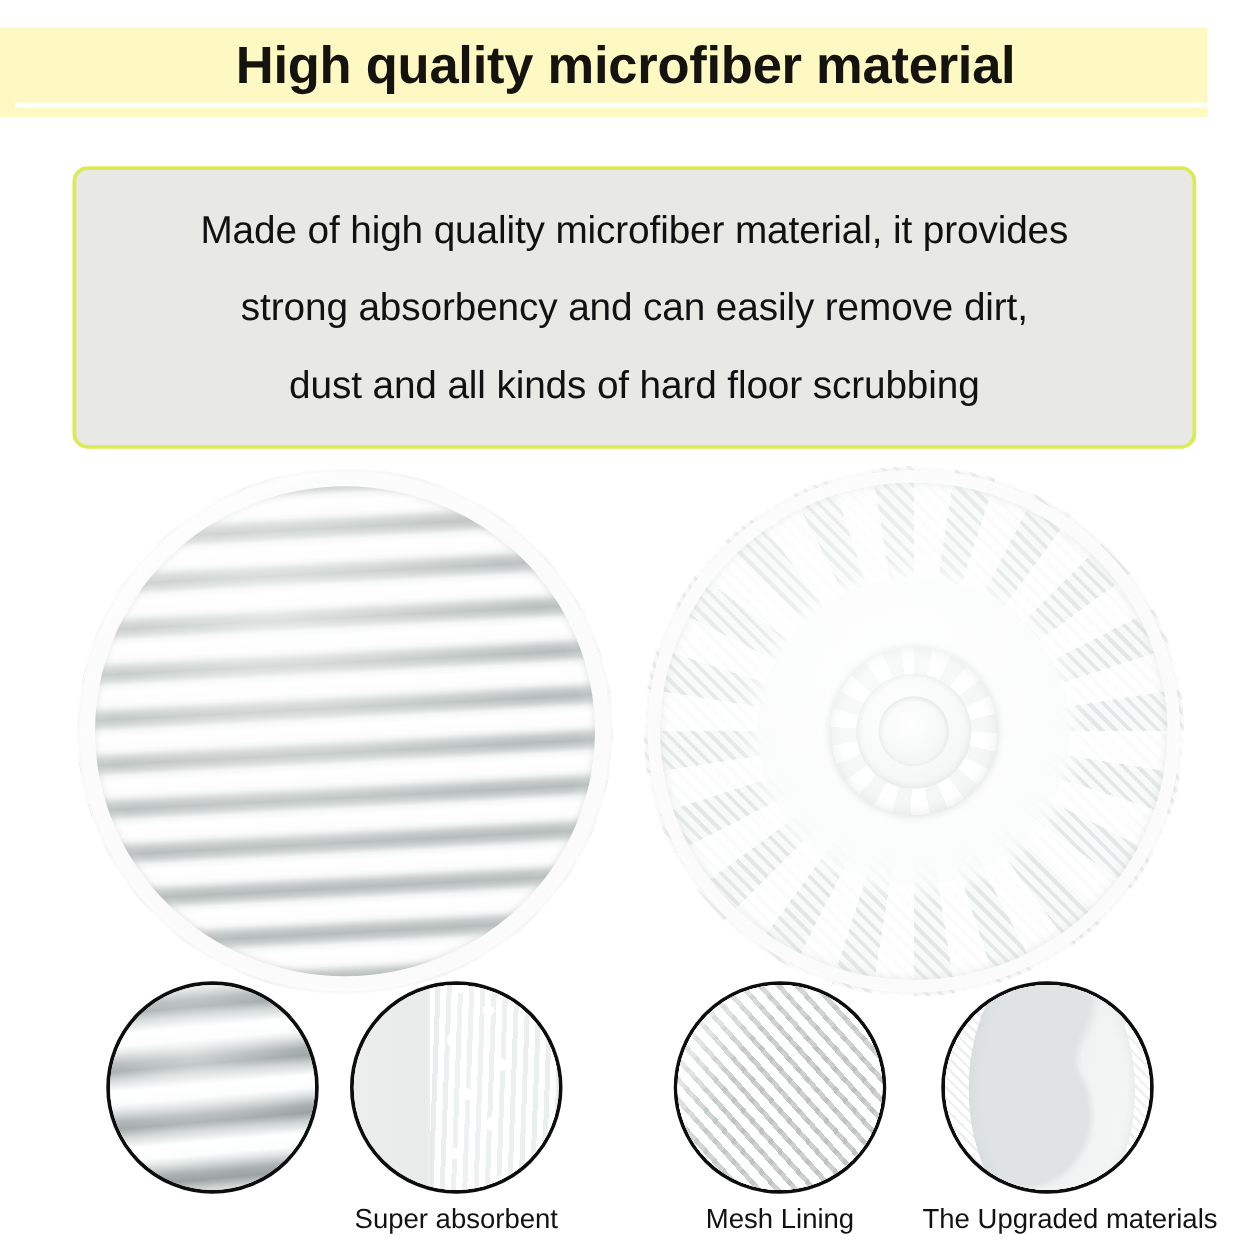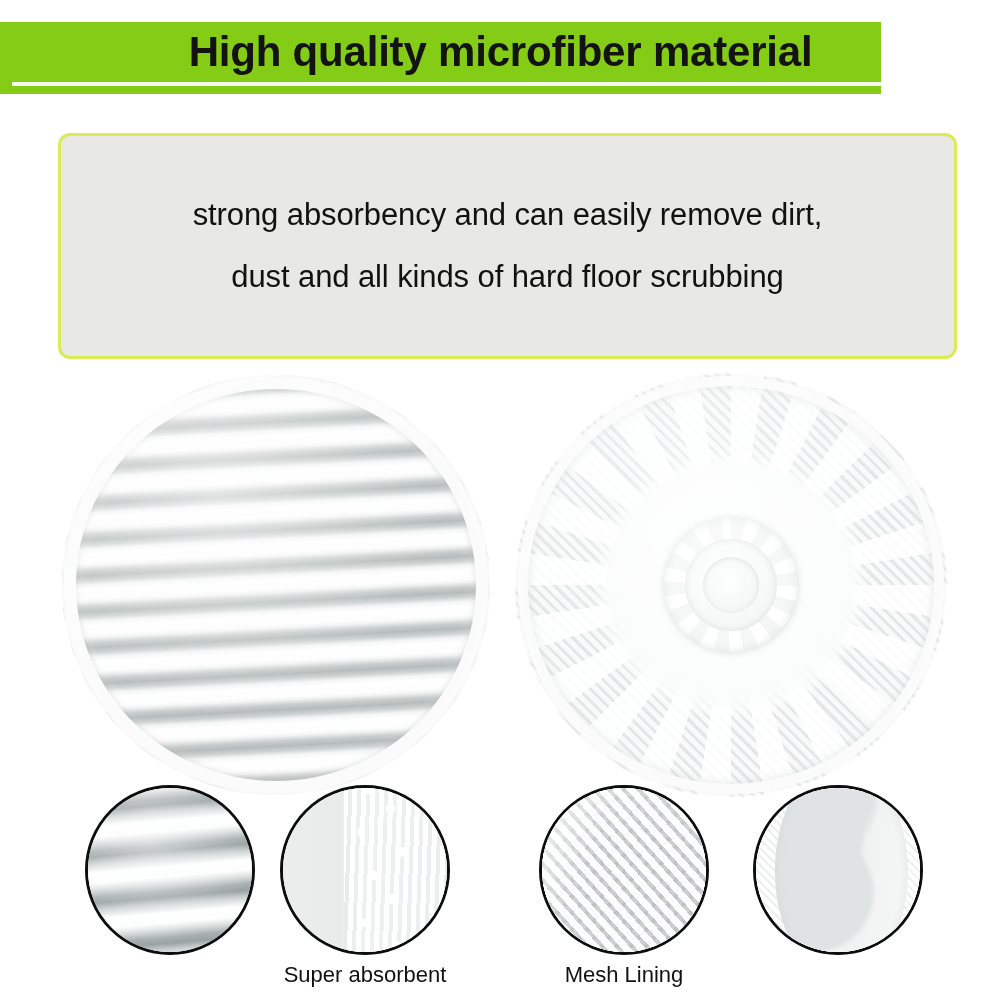--- a/index.html
+++ b/index.html
@@ -15,23 +15,23 @@
     overflow: hidden;
     font-family: "Liberation Sans", sans-serif;
     background: #ffffff;
   }
 
   
   .header-banner {
     position: absolute;
     left: 0;
     top: 22px;
-    width: 881px;
+    width: 966px;
     height: 72px;
-    background: #84cc16;
+    background: #fef9c3;
     box-sizing: border-box;
   }
   .header-title {
     position: absolute;
     left: 0;
     top: 0;
     width: 1001px;
     height: 62px;
     line-height: 60px;
     text-align: center;
@@ -349,20 +349,21 @@
 </style>
 </head>
 <body>
 
 <div class="header-banner">
   <div class="header-title">High quality microfiber material</div>
   <div class="header-underline"></div>
 </div>
 
 <div class="desc-panel">
+  <div class="desc-line">Made of high quality microfiber material, it provides</div>
   <div class="desc-line">strong absorbency and can easily remove dirt,</div>
   <div class="desc-line">dust and all kinds of hard floor scrubbing</div>
 </div>
 
 <div class="product-stage">
 
   <div class="pad pad-stripes">
     <div class="pad-rim"></div>
   </div>
 
@@ -396,15 +397,16 @@
     <div class="detail-circle">
       <div class="tex-mesh"></div>
     </div>
     <div class="detail-caption">Mesh Lining</div>
   </div>
 
   <div class="detail-item" style="left:738px; top:5px;">
     <div class="detail-circle">
       <div class="tex-hub"></div>
     </div>
+    <div class="detail-caption">The Upgraded materials</div>
   </div>
 
 </div>
 
 </body></html>

